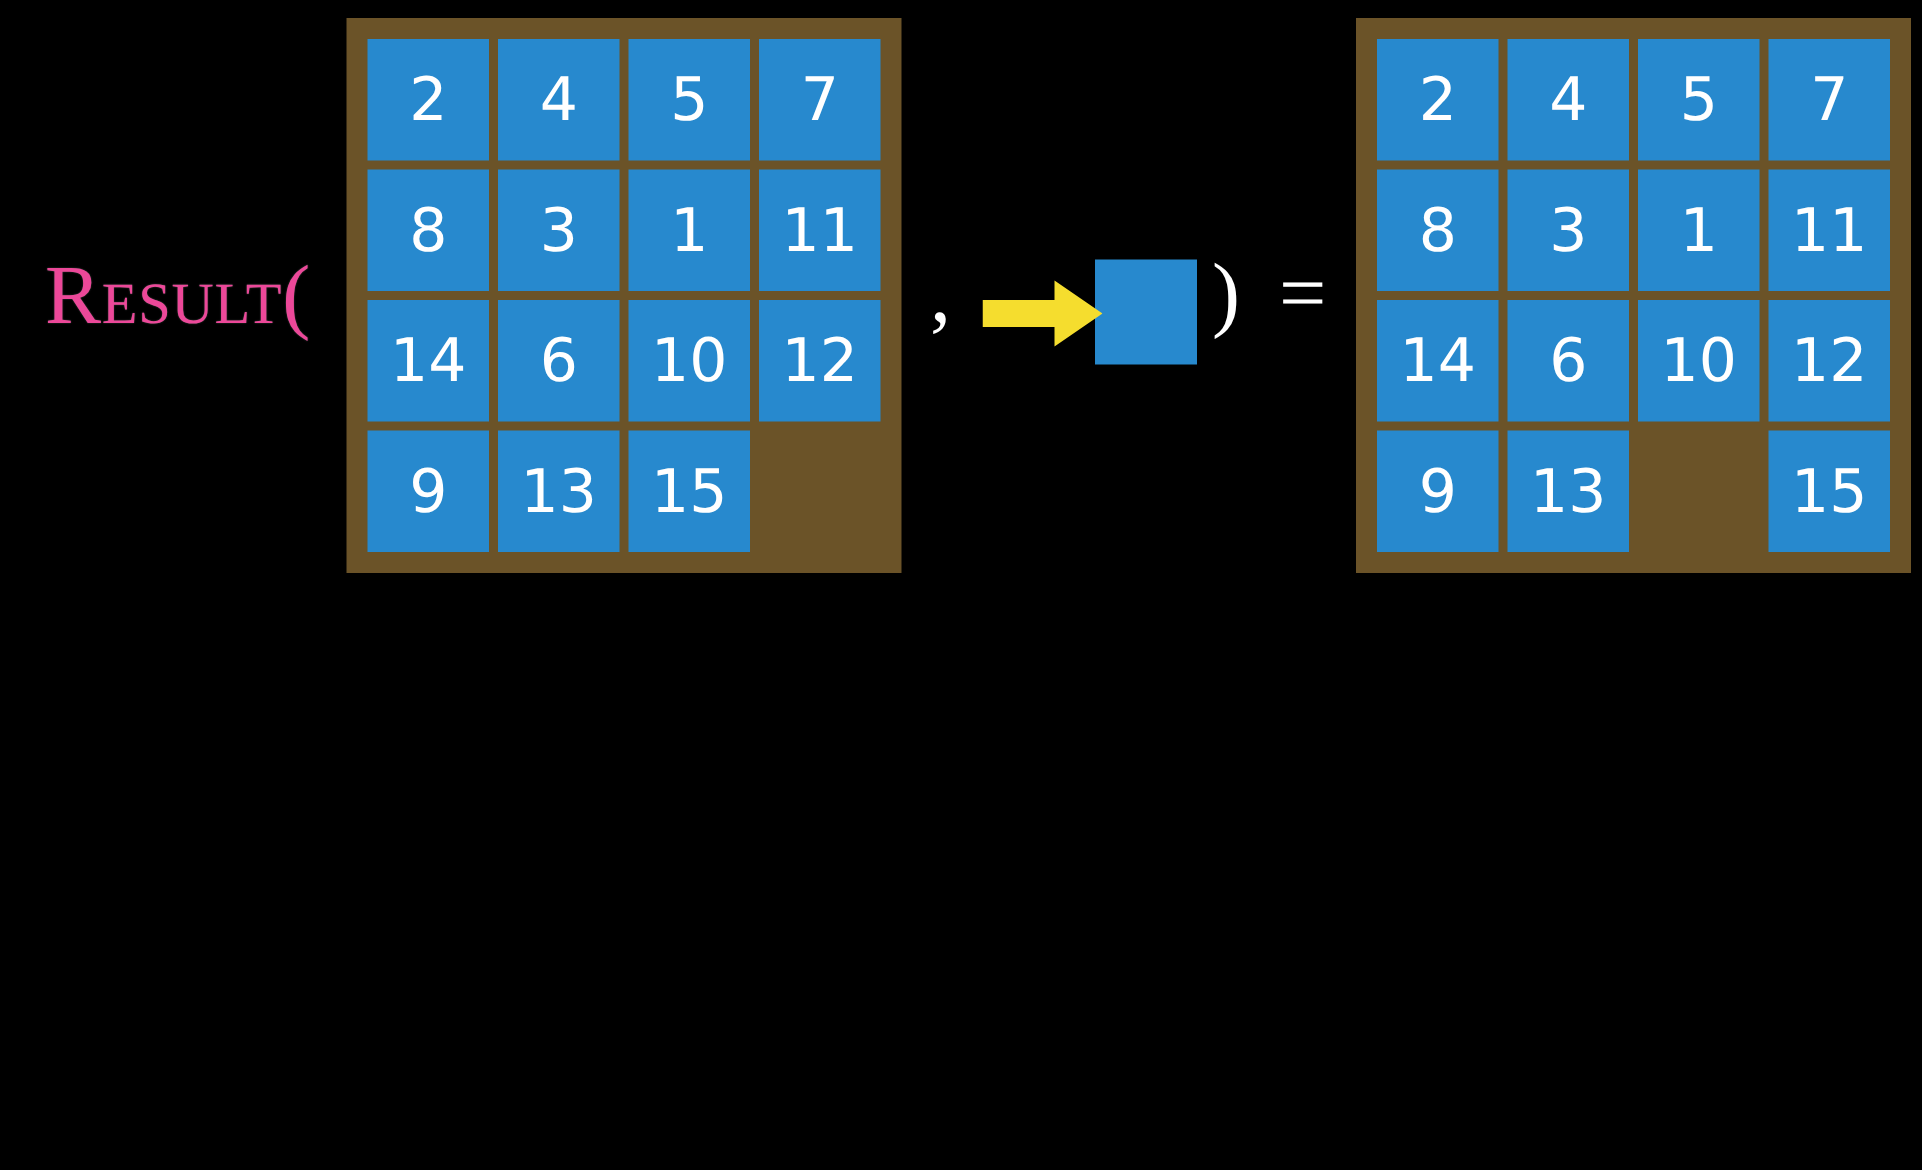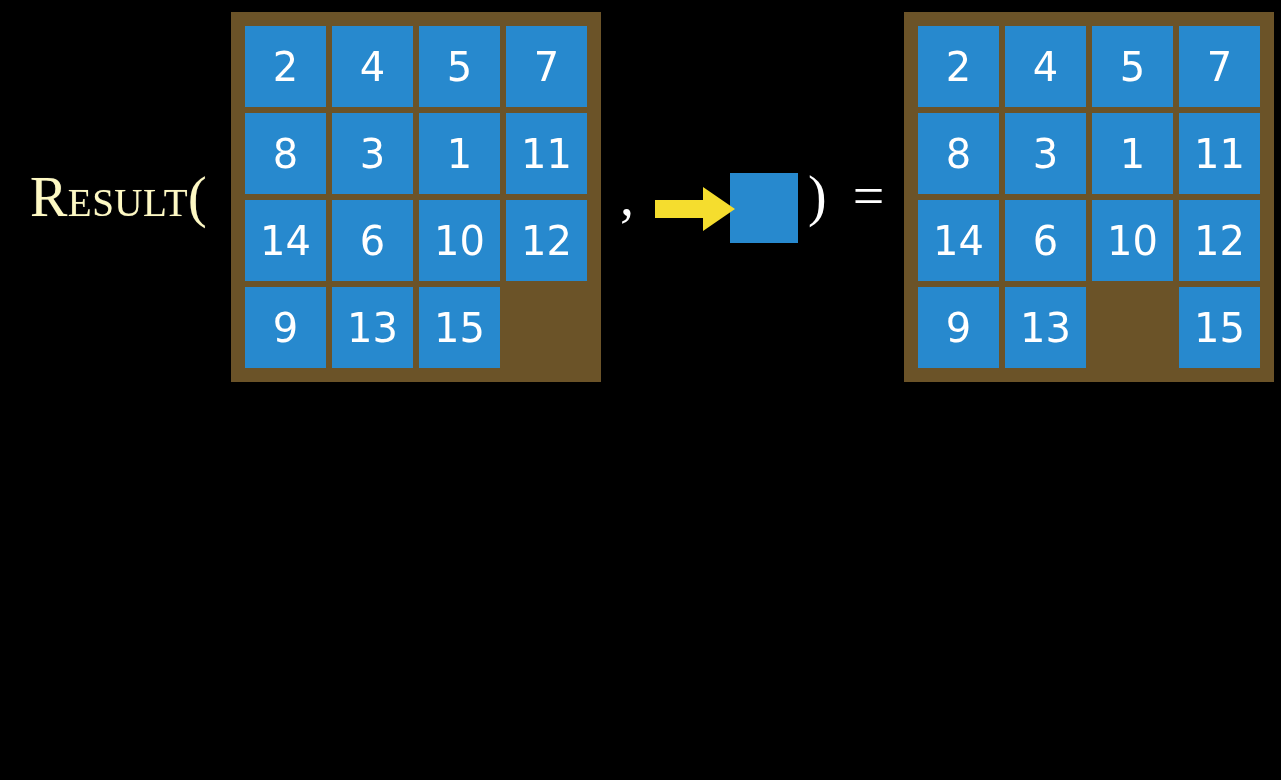--- a/index.html
+++ b/index.html
@@ -20,21 +20,21 @@
     position: absolute;
     left: 0;
     width: 1281px;
   }
   #row-0 { top: 0px;   height: 390px; }
   #row-1 { top: 390px; height: 390px; }
 
   
   .result-label {
     position: absolute;
-    color: #fef9c3;
+    color: #ec4899;
     font-family: "Liberation Serif", serif;
     font-variant: small-caps;
     white-space: nowrap;
     letter-spacing: 0.5px;
     line-height: 1;
     text-shadow: 0 0 1px rgba(255,255,255,0.35);
   }
   #row-0 .result-label {
     left: 30px;
     top: 169px;

